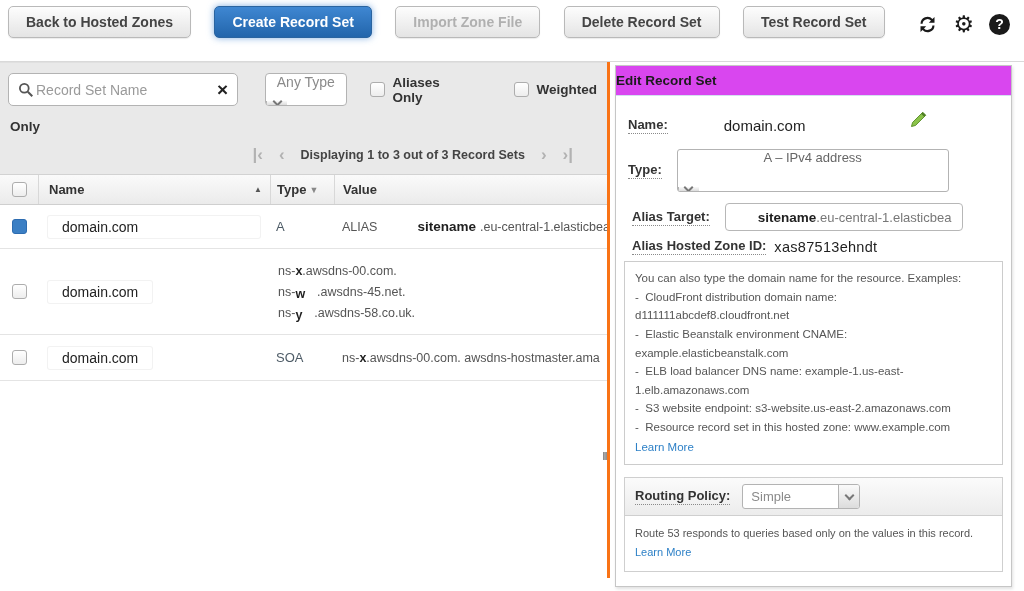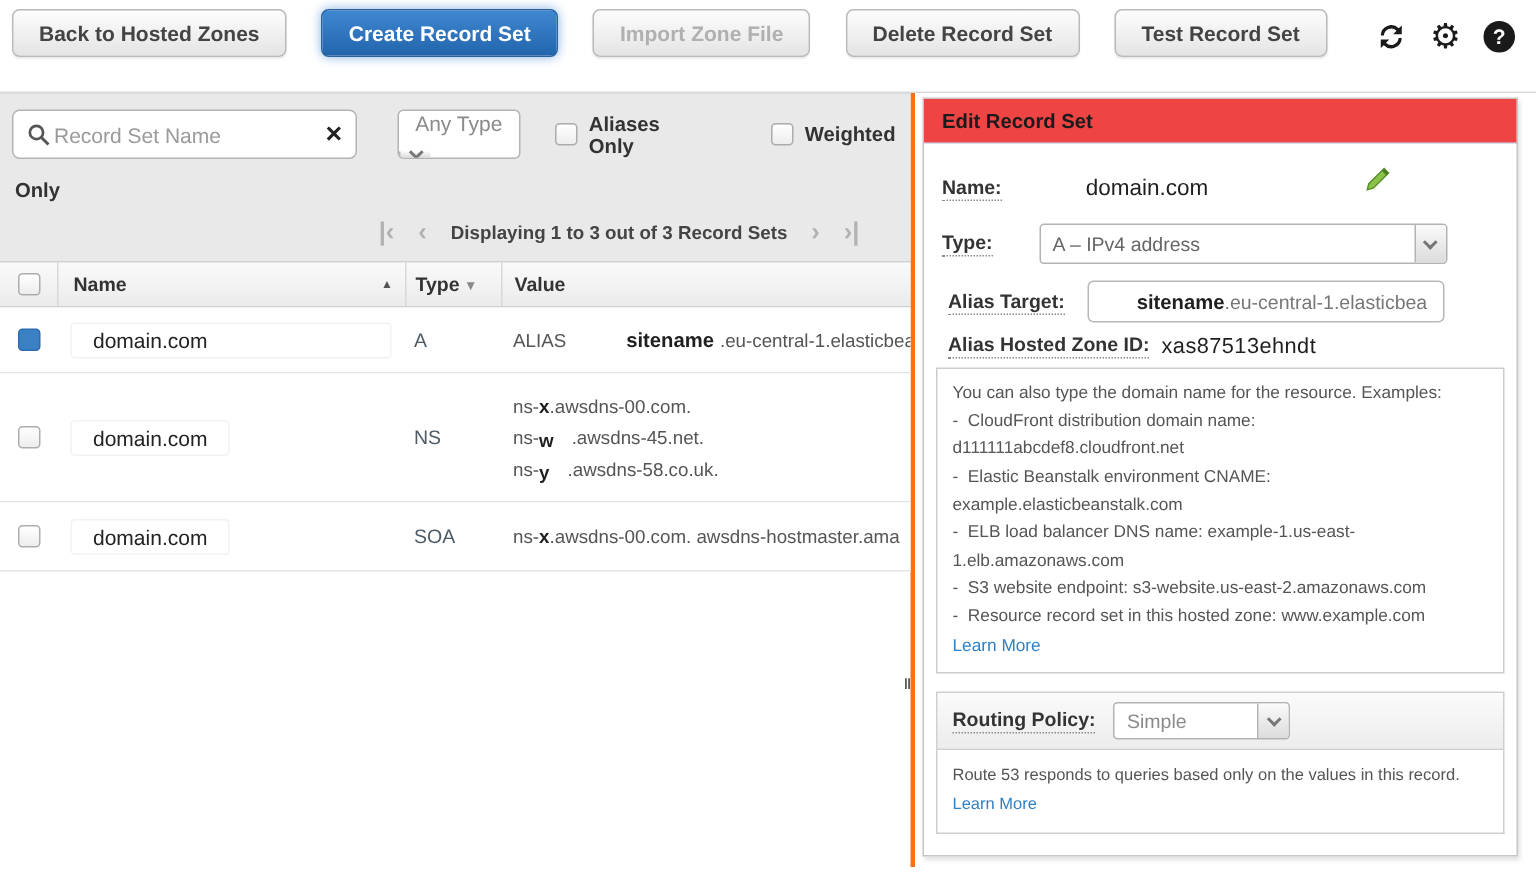--- a/index.html
+++ b/index.html
@@ -97,31 +97,31 @@
     padding:2px 4px 2px 14px; }
   .ns-lines { line-height:21px; padding-top:2px; }
   .ns-letter { font-weight:bold; color:#1f1f1f; }
   .ns-sub { position:relative; top:2px; }
   .ns-gap { margin-left:12px; }
 
   
   .panel { width:397px; margin-left:5px; margin-top:3px; background:#fff;
     border:1px solid #c6c6c6; box-shadow:1px 2px 3px rgba(0,0,0,.12);
     min-height:497px; }
-  .panel-header { background:#ef4444; border-bottom:1px solid #d3e0ef;
-    padding:7px 12px; font-size:13.5px; font-weight:bold; color:#1b1b1b; }
+  .panel-header { background:#d946ef; border-bottom:1px solid #d3e0ef;
+    padding:7px 0; font-size:13.5px; font-weight:bold; color:#1b1b1b; }
   .panel-body { padding:9px 8px 14px; }
   .flabel { font-size:13px; font-weight:bold; color:#333;
     border-bottom:1px dotted #8a8a8a; padding-bottom:1px; white-space:nowrap; }
   .frow { display:flex; align-items:center; }
   .name-row { margin:8px 0 0 4px; position:relative; height:24px; }
   .name-val { font-size:15px; color:#1f1f1f; margin-left:56px; }
   .pencil { position:absolute; left:282px; top:-2px; cursor:pointer; }
   .type-row { margin:12px 0 0 4px; }
-  .type-select { width:272px; height:27px; margin-left:31px; border-radius:3px; }
+  .type-select { width:272px; height:43px; margin-left:15px; border-radius:3px;flex-direction:column; }
   .type-select .sel-text { color:#666; font-size:13px; }
   .section-bar { margin-top:13px; background:linear-gradient(#fbfbfb,#ececec);
     border:1px solid #cfcfcf; padding:6px 10px; display:flex; align-items:center; }
   .radio { width:14px; height:14px; border:1px solid #808080; border-radius:50%;
     background:#fff; display:inline-block; position:relative; flex:0 0 auto;
     cursor:pointer; }
   .radio.sel::after { content:""; position:absolute; left:3px; top:3px; right:3px;
     bottom:3px; background:#3d3d3d; border-radius:50%; }
   .radio-label { font-size:13px; color:#333; margin-left:5px; }
   .target-row { margin:11px 0 0 8px; }
@@ -237,23 +237,20 @@
         </span>
     </div>
 
     <div class="trow r2">
       <span class="c-check">
           <span class="cb"></span>
         </span>
       <span class="c-name">
           <span class="rec-name">domain.com</span>
         </span>
-      <span class="c-type">
-          <span class="rec-type">NS</span>
-        </span>
       <span class="c-value">
           <span class="rec-value ns-lines">
         <div><span>ns-</span><span class="ns-letter">x</span><span>.awsdns-00.com.</span></div>
         <div><span>ns-</span><span class="ns-letter ns-sub">w</span><span class="ns-gap">.awsdns-45.net.</span></div>
         <div><span>ns-</span><span class="ns-letter ns-sub">y</span><span class="ns-gap">.awsdns-58.co.uk.</span></div>
       </span>
         </span>
     </div>
 
     <div class="trow r3">

